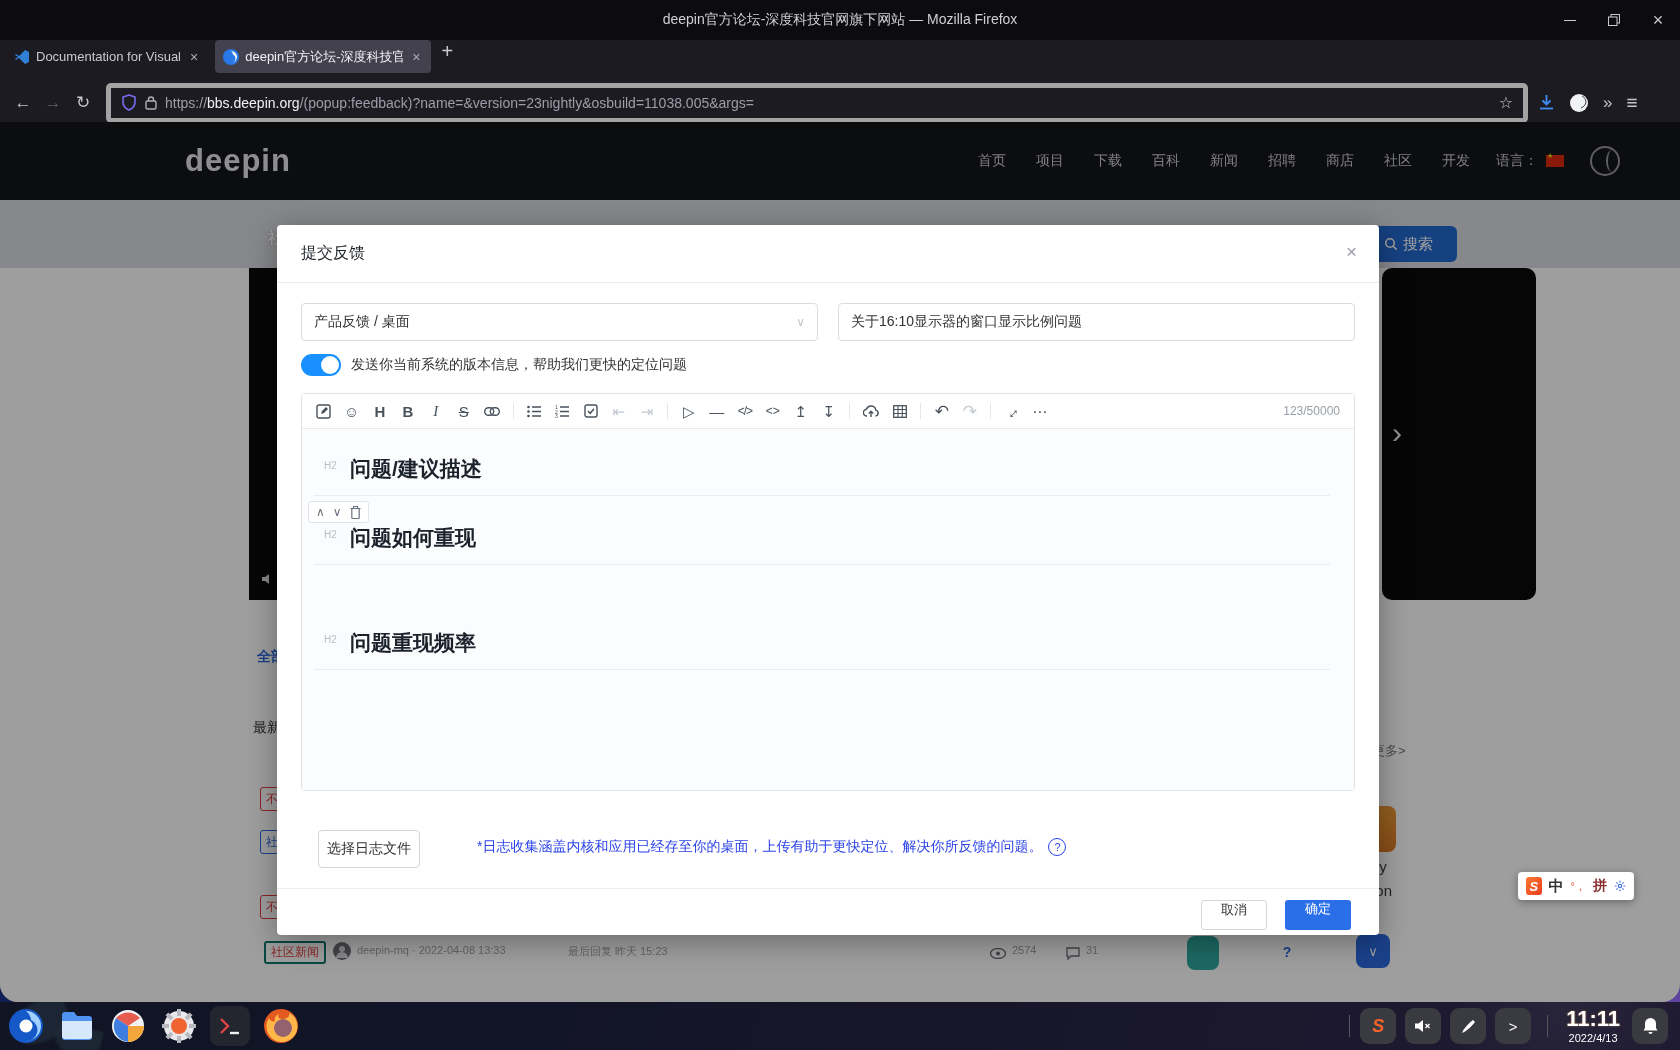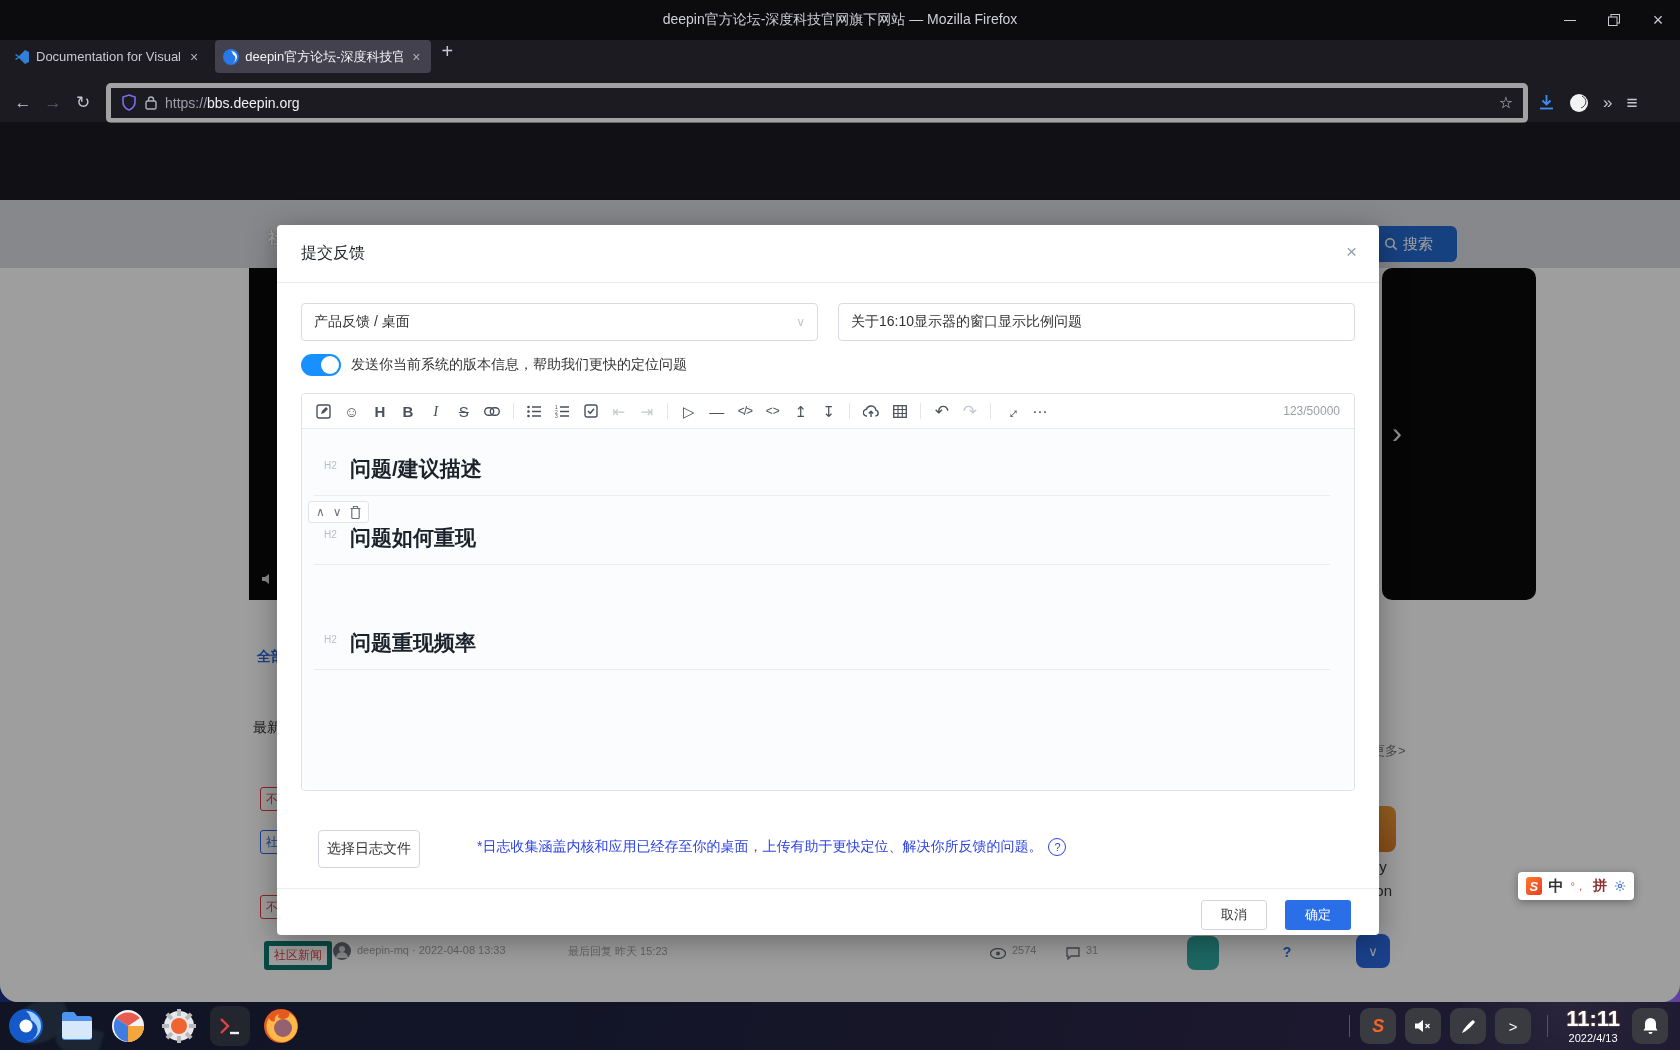--- a/index.html
+++ b/index.html
@@ -40,21 +40,21 @@
   .nav-avatar:after{content:"";position:absolute;left:14px;top:2px;width:10px;height:22px;border-left:2px solid #9a9aa0;border-radius:50%}
   
   .pagebg{position:absolute;left:0;top:200px;width:100%;height:802px;background:#ffffff}
   .band{position:absolute;left:0;top:200px;width:100%;height:68px;background:#dadce0}
   .community-tab{position:absolute;left:268px;top:228px;font-size:16px;color:#fff;font-weight:700;text-shadow:0 0 2px rgba(0,0,0,.4)}
   .searchbtn{position:absolute;left:1347px;top:226px;width:86px;height:36px;background:#2469d0;border-radius:6px;color:#fff;font-size:15px;display:flex;align-items:center;justify-content:flex-end;padding-right:24px;gap:5px}
   .banner{position:absolute;background:#0a0a0c;border-radius:10px}
   .chev{color:#e8e8e8;font-size:30px;line-height:1}
   .bluetag{color:#2a6ae0}
   .boxtag{position:absolute;width:22px;height:22px;border:1px solid;border-radius:3px;font-size:12px;display:flex;align-items:center;justify-content:center;background:#fff;overflow:hidden}
-  .cat-tag{position:absolute;border:5px solid #0f766e;color:#e03c3c;font-size:12px;border-radius:3px;padding:1px 5px;background:#fff}
+  .cat-tag{position:absolute;border:2px solid #0f766e;color:#e03c3c;font-size:12px;border-radius:3px;padding:1px 5px;background:#fff}
   .meta{color:#a3a3a3;font-size:11px}
   .floatbtn{position:absolute;border-radius:8px;display:flex;align-items:center;justify-content:center}
   .dim{position:absolute;left:0;top:122px;width:100%;height:880px;background:rgba(0,0,0,.38)}
   
   .modal{position:absolute;left:277px;top:225px;width:1102px;height:710px;background:#fff;border-radius:4px;box-shadow:0 6px 30px rgba(0,0,0,.35)}
   .m-title{position:absolute;left:24px;top:18px;font-size:16px;color:#1f2329}
   .m-close{position:absolute;right:22px;top:16px;font-size:19px;color:#9ba0a8}
   .m-hdiv{position:absolute;left:0;top:57px;width:100%;height:1px;background:#ececf0}
   .field{position:absolute;top:78px;height:38px;border:1px solid #d7dbe2;border-radius:4px;box-sizing:border-box;display:flex;align-items:center;padding:0 12px;font-size:14px;color:#333}
   .toggle{position:absolute;left:24px;top:129px;width:40px;height:22px;border-radius:11px;background:#1890ff}
@@ -69,21 +69,21 @@
   .ed-content{position:relative;height:364px;background:#fbfcfd;padding:26px 24px 0 12px;box-sizing:border-box}
   .h2row{position:relative;padding:0 0 12px 36px;border-bottom:1px solid #e9ecf0;font-size:21px;font-weight:700;color:#1c222c}
   .h2tag{position:absolute;left:10px;top:5px;font-size:10px;font-weight:400;color:#b8bec6}
   .minibar{position:absolute;left:18px;top:245px;background:#fff;border:1px solid #e0e4e9;border-radius:3px;display:flex;align-items:center;gap:8px;padding:3px 7px;color:#6b7280;font-size:12px}
   .para{margin:14px 24px 0 36px;max-width:945px;font-size:15px;line-height:25px;color:#333;text-indent:2em}
   .cursor{display:inline-block;width:1px;height:15px;background:#333;vertical-align:-2px}
   .logbtn{position:absolute;left:41px;top:605px;height:36px;padding:0 8px;border:1px solid #d2d6dc;border-radius:4px;background:#fff;font-size:14px;color:#333;display:flex;align-items:center}
   .logtip{position:absolute;left:200px;top:613px;font-size:14px;color:#2c43e8;display:flex;align-items:flex-end;gap:6px}
   .qmark{width:16px;height:16px;border:1px solid #2c43e8;border-radius:50%;font-size:11px;display:inline-flex;align-items:center;justify-content:center}
   .m-fdiv{position:absolute;left:0;top:663px;width:100%;height:1px;background:#ececf0}
-  .btn{position:absolute;top:675px;height:30px;width:66px;border-radius:3px;font-size:13px;display:flex;align-items:center;justify-content:center;box-sizing:border-box}
+  .btn{position:absolute;top:675px;height:30px;width:66px;border-radius:3px;font-size:13px;display:flex;justify-content:center;box-sizing:border-box}
   .btn.cancel{right:112px;border:1px solid #d2d6dc;background:#fff;color:#333}
   .btn.ok{right:28px;background:#2a6fe8;color:#fff}
   
   .taskbar{position:absolute;left:0;bottom:0;width:1680px;height:48px;background:rgba(16,17,23,.8);display:flex;align-items:center}
   .dock-ic{width:40px;height:40px;margin-left:11px;border-radius:9px;display:flex;align-items:center;justify-content:center}
   .tray-ic{width:36px;height:36px;border-radius:9px;background:#3a3a41;display:flex;align-items:center;justify-content:center;color:#fff}
   .tsep{width:1px;height:22px;background:#55555c;margin:0 10px}
   .clock{color:#fff;text-align:center;line-height:1;margin:0 8px}
   .clock .t{font-size:22px;font-weight:700;text-shadow:0 0 2px rgba(255,160,60,.6)}
   .clock .d{font-size:11px;margin-top:3px}
@@ -146,36 +146,56 @@
     <div class="urlfield">
       <svg width="16" height="17" viewBox="0 0 16 17" style="margin-right:8px">
           <path d="M8 1 14 3v5c0 4-2.6 6.6-6 8-3.4-1.4-6-4-6-8V3z" fill="none" stroke="#7a6cf0" stroke-width="1.6"></path>
         </svg>
       <svg width="12" height="15" viewBox="0 0 12 15" style="margin-right:8px">
           <rect x="1" y="6" width="10" height="8" rx="1.5" fill="none" stroke="#aeb0ba" stroke-width="1.4"></rect>
           <path d="M3.5 6V4.5a2.5 2.5 0 0 1 5 0V6" fill="none" stroke="#aeb0ba" stroke-width="1.4"></path>
         </svg>
       <span class="url-proto">https://</span>
         <span class="url-domain">bbs.deepin.org</span>
+        <span class="url-path">/(popup:feedback)?name=&amp;version=23nightly&amp;osbuild=11038.005&amp;args=</span>
       <span style="margin-left:auto;color:#c3c4cc;font-size:16px">☆</span>
     </div>
     <div class="toolicons">
       <svg width="17" height="17" viewBox="0 0 17 17">
           <path d="M8.5 1v9M4.5 6.5l4 4 4-4" fill="none" stroke="#3f8df5" stroke-width="1.8"></path>
           <path d="M2 14.5h13" stroke="#3f8df5" stroke-width="1.8"></path>
         </svg>
       <svg width="20" height="20" viewBox="0 0 20 20">
           <circle cx="10" cy="10" r="9" fill="#f2f3f5"></circle>
           <path d="M13 3a9 7 0 0 1-1 12" stroke="#3a3d45" fill="none"></path>
         </svg>
       <span style="font-size:17px">»</span>
       <span style="font-size:19px">≡</span>
     </div>
   </div>
 
+  <div class="siteheader">
+    <div class="sitelogo">deepin</div>
+    <div class="mainnav">
+      <span>首页</span>
+      <span>项目</span>
+      <span>下载</span>
+      <span>百科</span>
+      <span>新闻</span>
+      <span>招聘</span>
+      <span>商店</span>
+      <span>社区</span>
+      <span>开发</span>
+    </div>
+    <div class="langrow">
+      <span>语言：</span>
+      <span class="flag"></span>
+      <span class="nav-avatar" style="margin-left:18px"></span>
+    </div>
+  </div>
 
   <div class="pagebg"></div>
   <div class="band"></div>
   <div class="community-tab">社区</div>
   <div class="searchbtn">
     <svg width="14" height="14" viewBox="0 0 14 14">
         <circle cx="6" cy="6" r="4.2" fill="none" stroke="#fff" stroke-width="1.6"></circle>
         <path d="m9.2 9.2 3.4 3.4" stroke="#fff" stroke-width="1.6"></path>
       </svg>
     <span>搜索</span>

